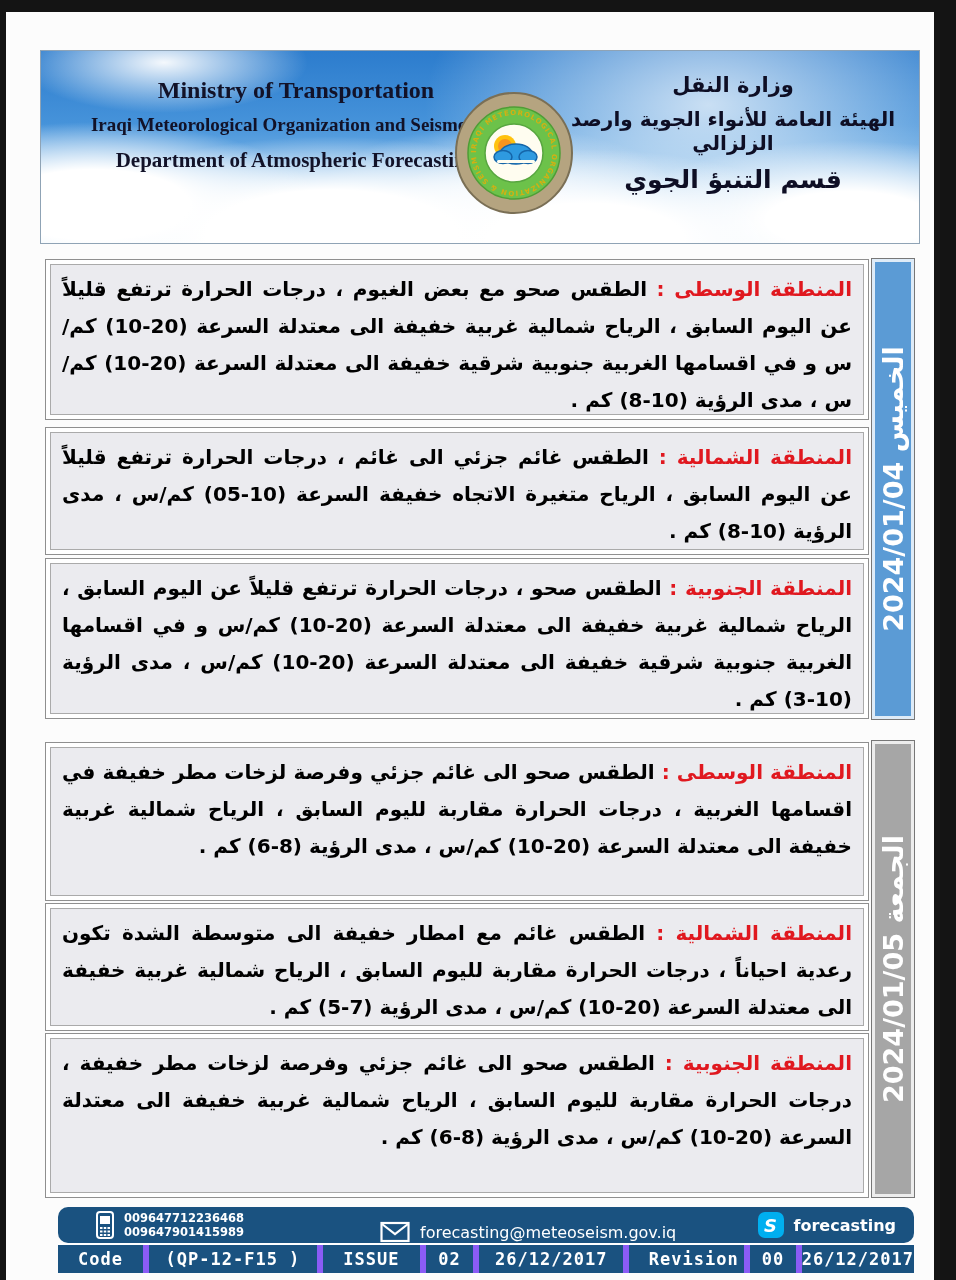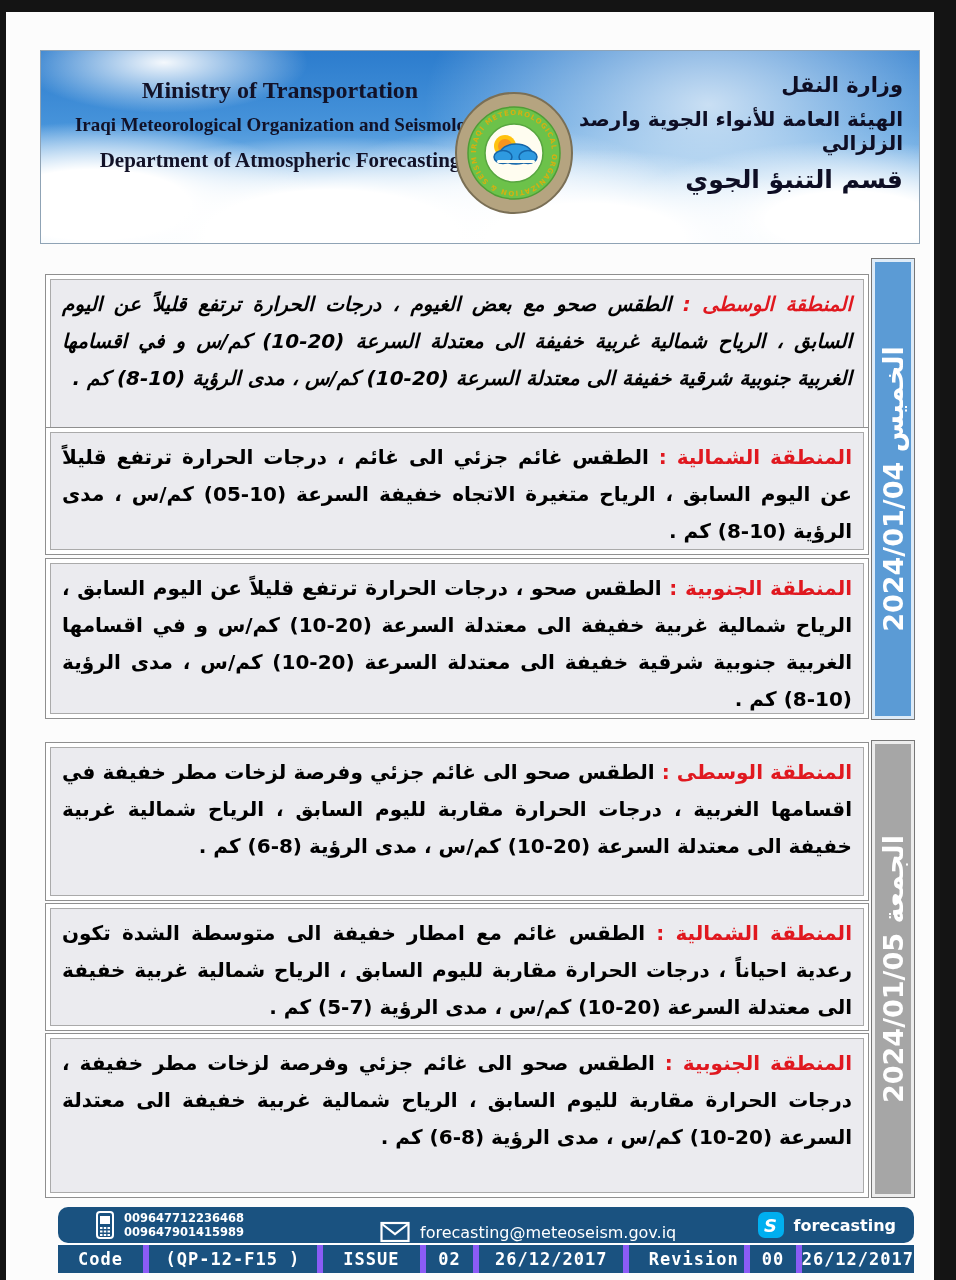--- a/index.html
+++ b/index.html
@@ -16,47 +16,47 @@
       radial-gradient(ellipse 200px 70px at 14% 6%, rgba(255,255,255,.95), rgba(255,255,255,0) 72%),
       radial-gradient(ellipse 300px 110px at 6% 80%, #fff 32%, rgba(255,255,255,0) 75%),
       radial-gradient(ellipse 360px 130px at 33% 96%, #fff 35%, rgba(255,255,255,0) 76%),
       radial-gradient(ellipse 330px 120px at 62% 98%, #fff 30%, rgba(255,255,255,0) 75%),
       radial-gradient(ellipse 320px 110px at 92% 88%, #fff 26%, rgba(255,255,255,0) 72%),
       radial-gradient(ellipse 250px 90px at 52% 72%, rgba(255,255,255,.85), rgba(255,255,255,0) 70%),
       radial-gradient(ellipse 430px 260px at 76% 28%, rgba(255,255,255,.72), rgba(255,255,255,0) 66%),
       linear-gradient(180deg,#2c7ccd 0%,#4693da 38%,#8fc2ec 72%,#d3e8f7 100%);
   }
   .eng-block{
-    position:absolute;left:14px;top:26px;width:450px;text-align:center;
+    position:absolute;left:30px;top:26px;width:450px;text-align:center;
     font-family:"Liberation Serif", serif;font-weight:bold;color:#121228;
   }
   .eng-block .l1{font-size:24px;margin:0 0 10px 0;}
   .eng-block .l2{font-size:19px;margin:0 0 12px 0;}
   .eng-block .l3{font-size:21px;margin:0;}
   .arb-block{
-    position:absolute;right:16px;top:22px;width:340px;text-align:right;direction:rtl;
+    position:absolute;right:16px;top:22px;width:340px;text-align:center;direction:rtl;
     font-weight:bold;color:#0e0e24;
   }
   .arb-block .a1{font-size:21px;margin:0 0 10px 0;}
   .arb-block .a2{font-size:20px;margin:0 0 10px 0;}
   .arb-block .a3{font-size:25px;margin:0;}
   .logo{position:absolute;left:412px;top:40px;width:122px;height:124px;}
 
   
   .fbox{
     position:absolute;left:39px;width:822px;background:#ebebef;overflow:hidden;
     border:1px solid #8f8f8f;
     box-shadow: inset 0 0 0 4px #ffffff, inset 0 0 0 5px #aaaaaa;
   }
   .ftext{
     margin:0;padding:11px 16px 0 16px;direction:rtl;text-align:justify;
     font-size:20px;font-weight:bold;line-height:37px;color:#000;
   }
   .region{color:#e0181f;}
-  .b1{top:262px;height:159px;font-style:italic;}
+  .b1{top:247px;height:159px;}
   .b2{top:415px;height:126px;}
   .b3{top:546px;height:159px;}
   .b4{top:730px;height:157px;}
   .b5{top:891px;height:126px;}
   .b6{top:1021px;height:163px;}
 
   
   .daybar{
     position:absolute;left:865px;width:42px;border:1px solid #777;
     box-shadow: inset 0 0 0 3px rgba(255,255,255,.8);
@@ -147,21 +147,21 @@
   </div>
   <div class="fbox b2">
     <p class="ftext">
       <span class="region">المنطقة الشمالية :</span>
       <span>الطقس غائم جزئي الى غائم ، درجات الحرارة ترتفع قليلاً عن اليوم السابق ، الرياح متغيرة الاتجاه خفيفة السرعة (10-05) كم/س ، مدى الرؤية (10-8) كم .</span>
     </p>
   </div>
   <div class="fbox b3">
     <p class="ftext">
       <span class="region">المنطقة الجنوبية :</span>
-      <span>الطقس صحو ، درجات الحرارة ترتفع قليلاً عن اليوم السابق ، الرياح شمالية غربية خفيفة الى معتدلة السرعة (20-10) كم/س و في اقسامها الغربية جنوبية شرقية خفيفة الى معتدلة السرعة (20-10) كم/س ، مدى الرؤية (10-8) كم .</span>
+      <span>الطقس صحو ، درجات الحرارة ترتفع قليلاً عن اليوم السابق ، الرياح شمالية غربية خفيفة الى معتدلة السرعة (20-10) كم/س و في اقسامها الغربية جنوبية شرقية خفيفة الى معتدلة السرعة (20-10) كم/س ، مدى الرؤية (10-3) كم .</span>
     </p>
   </div>
   <div class="daybar thu">
     <div class="daybar-label">الخميس 2024/01/04</div>
   </div>
 
   <div class="fbox b4">
     <p class="ftext">
       <span class="region">المنطقة الوسطى :</span>
       <span>الطقس صحو الى غائم جزئي وفرصة لزخات مطر خفيفة في اقسامها الغربية ، درجات الحرارة مقاربة لليوم السابق ، الرياح شمالية غربية خفيفة الى معتدلة السرعة (20-10) كم/س ، مدى الرؤية (8-6) كم .</span>

